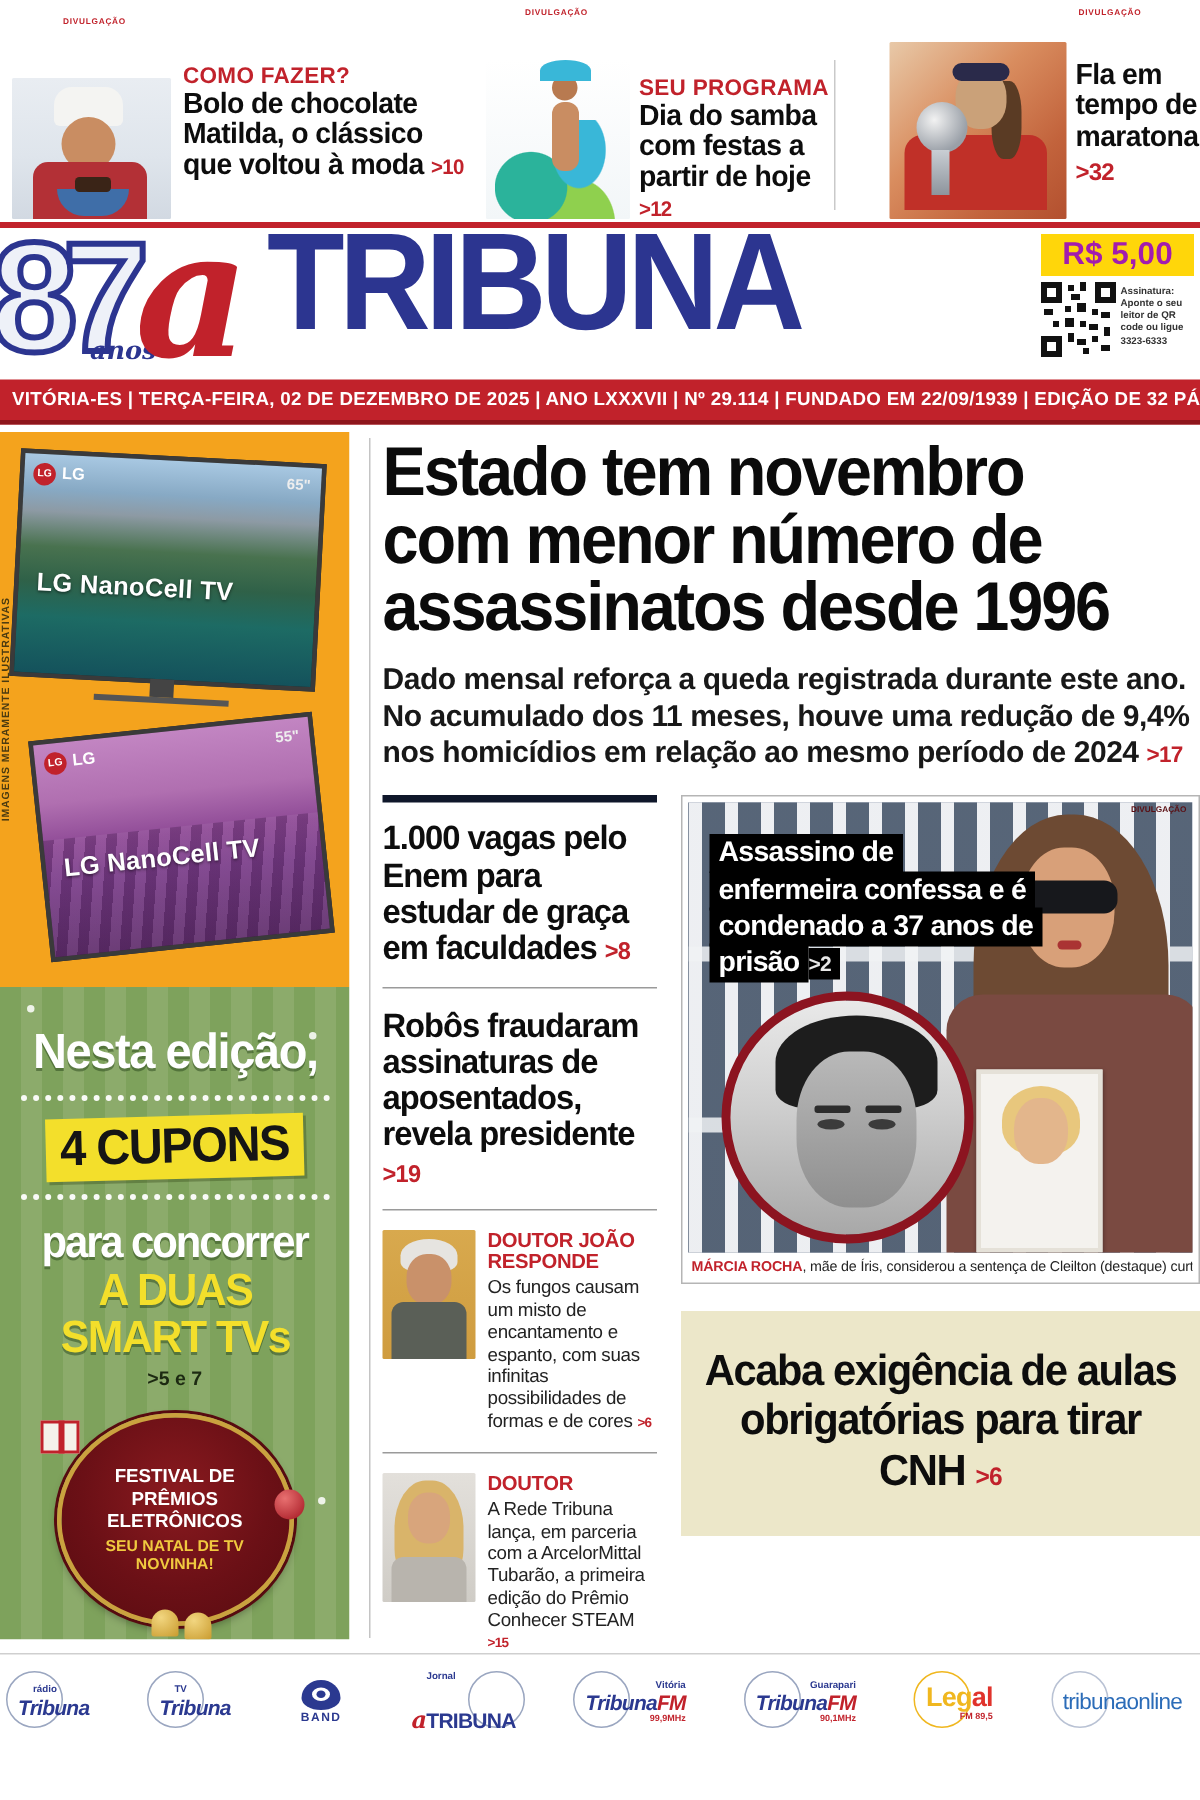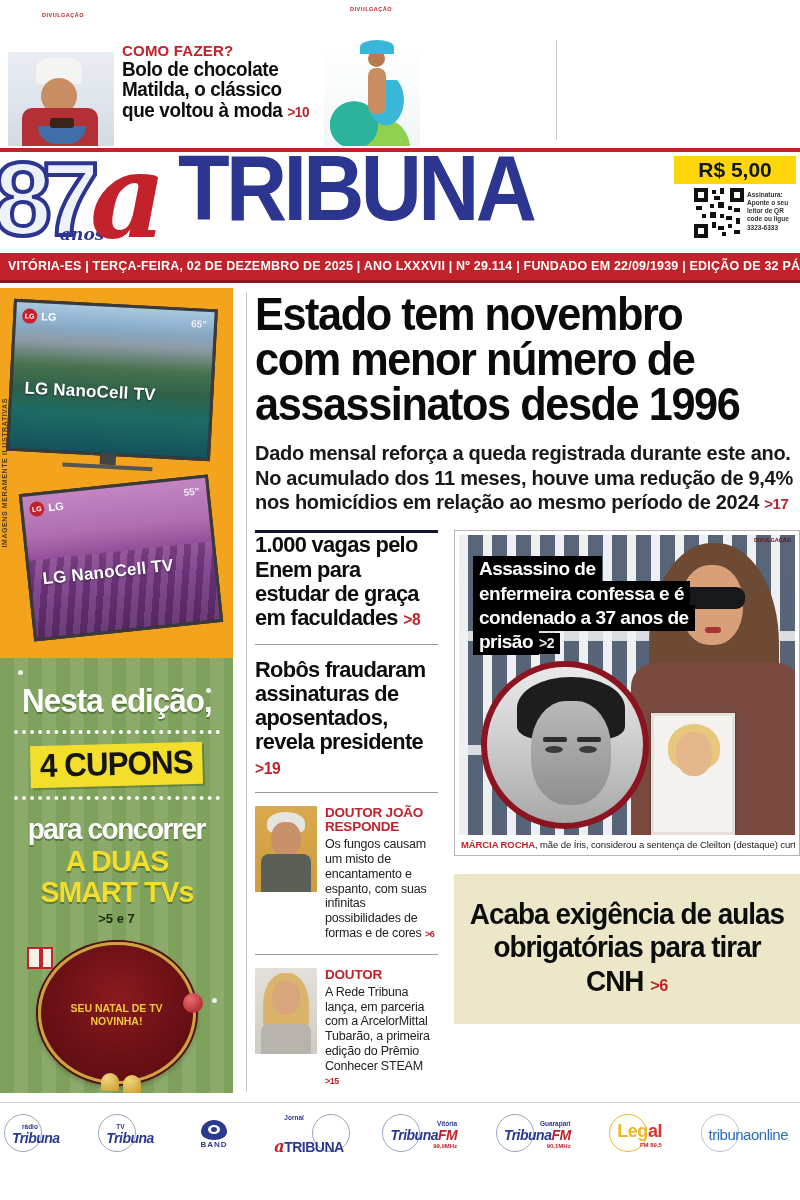--- a/index.html
+++ b/index.html
@@ -52,22 +52,22 @@
   #redline { position:absolute; top:148px; left:0; width:800px; height:4px; background:#c1222b; }
   #masthead { position:absolute; top:152px; left:0; width:800px; height:101px; background:#fff; }
   #m87 { position:absolute; left:-6px; top:-12px; font-size:104px; font-weight:900; letter-spacing:-10px;
          color:#eef1f8; -webkit-text-stroke:4px #2c3590; }
   #manos { position:absolute; left:60px; top:72px; font-family:"DejaVu Serif", serif; font-style:italic;
            font-weight:700; font-size:17px; color:#2c3590; }
   #m-a { position:absolute; left:90px; top:-26px; font-family:"DejaVu Serif", serif; font-style:italic;
          font-weight:900; font-size:118px; color:#c1222b; }
   #mtrib { position:absolute; left:178px; top:-16px; font-size:92px; font-weight:900; color:#2c3590;
            letter-spacing:-4px; transform:scaleX(0.92); transform-origin:left top; }
-  #mprice { position:absolute; right:4px; top:4px; width:122px; height:28px; background:#ffd60a;
-            color:#0f172a; font-weight:900; font-size:21px; text-align:center; line-height:28px; }
+  #mprice { position:absolute; right:4px; top:4px; width:102px; height:28px; background:#ffd60a;
+            color:#a21caf; font-weight:900; font-size:21px; text-align:center; line-height:28px; }
   #mqr { position:absolute; right:4px; top:36px; width:102px; display:flex; gap:3px; }
   #mqr svg { flex:0 0 auto; }
   #mqrtext { font-size:6.5px; line-height:1.25; color:#333; font-weight:700; padding-top:3px; }
 
   #datebar { position:absolute; top:253px; left:0; width:800px; height:30px; background:#c1222b;
              border-bottom:3px solid #8e161c; color:#fff; font-weight:700; font-size:12.5px;
              line-height:27px; padding-left:8px; letter-spacing:0.2px; white-space:nowrap; }
 
   
   #ad { position:absolute; top:288px; left:0; width:233px; height:805px; overflow:hidden; }
@@ -118,21 +118,21 @@
   .snow { position:absolute; width:5px; height:5px; border-radius:50%; background:rgba(255,255,255,0.85); }
 
   
   #content { position:absolute; top:288px; left:240px; width:560px; }
   #content-rule { position:absolute; top:292px; left:246px; width:1px; height:800px; background:#c4c4c4; }
   #headline { margin:4px 0 0 15px; width:540px; font-weight:900; font-size:46px; line-height:0.98;
               color:#0b0b0b; letter-spacing:-1.5px; transform:scaleX(0.94); transform-origin:left top; }
   #deck { margin:14px 0 0 15px; width:545px; font-weight:700; font-size:20px; line-height:1.22;
           color:#181818; letter-spacing:-0.3px; }
   #maingrid { display:flex; margin:16px 0 0 15px; gap:16px; }
-  #midcol { width:198px; border-top:3px solid #0f172a; }
+  #midcol { width:198px; border-top:5px solid #0f172a; padding-top:12px; }
   .story { font-weight:900; font-size:22.5px; line-height:1.08; letter-spacing:-0.7px; color:#0d0d0d;
            transform:scaleX(0.97); transform-origin:left top; }
   .mid-div { border-top:1px solid #9a9a9a; margin:13px 0; }
   .colitem { display:flex; gap:8px; }
   .colphoto { flex:0 0 62px; height:86px; position:relative; overflow:hidden; border-radius:1px; }
   .cp-doutor { background:linear-gradient(180deg,#d8a94e 0%,#cf9c3f 100%); }
   .cp-doutor .hair { position:absolute; left:12px; top:6px; width:38px; height:22px; background:#e6e4e0; border-radius:50% 50% 30% 30%; }
   .cp-doutor .face { position:absolute; left:16px; top:16px; width:30px; height:34px; background:#c9916a; border-radius:45%; }
   .cp-doutor .shirt { position:absolute; left:6px; top:48px; width:50px; height:38px; background:#5a5f57; border-radius:8px 8px 0 0; }
   .cp-social { background:linear-gradient(180deg,#e3e0db 0%,#cfccc6 100%); }
@@ -222,24 +222,43 @@
     </div>
 
     <div class="teaser" style="left:322px;width:233px;">
       <span class="credit" style="left:28px;top:6px;">DIVULGAÇÃO</span>
       <div class="tphoto ph-samba" style="left:2px;top:40px;width:96px;height:106px;">
         <div class="feather"></div>
           <div class="body"></div>
         <div class="head"></div>
           <div class="crown"></div>
       </div>
+      <div style="position:absolute;left:104px;top:50px;width:128px;">
+        <div class="t-kicker">SEU PROGRAMA</div>
+        <div class="t-title"><span>Dia do samba com festas a partir de hoje</span> <span class="pg">&gt;12</span></div>
+      </div>
     </div>
 
     <div class="vdiv" style="left:556px;"></div>
 
+    <div class="teaser" style="left:557px;width:243px;">
+      <span class="credit" style="left:162px;top:6px;">DIVULGAÇÃO</span>
+      <div class="tphoto ph-fla" style="left:36px;top:28px;width:118px;height:118px;">
+        <div class="shirt"></div>
+          <div class="hair"></div>
+        <div class="head"></div>
+          <div class="band"></div>
+        <div class="cup"></div>
+          <div class="stem"></div>
+      </div>
+      <div style="position:absolute;left:160px;top:40px;width:90px;">
+        <div class="t-title">Fla em tempo de maratona</div>
+        <div class="pg" style="font-size:16px;margin-top:6px;">&gt;32</div>
+      </div>
+    </div>
   </div>
 
   <div id="redline"></div>
 
   <div id="masthead">
     <div id="m87">87</div>
     <div id="manos">anos</div>
     <div id="m-a">a</div>
     <div id="mtrib">TRIBUNA</div>
     <div id="mprice">R$ 5,00</div>
@@ -310,20 +329,21 @@
       <div class="promo-cupons">4 CUPONS</div>
       <div class="dotted"></div>
       <div class="promo-line2">para concorrer</div>
       <div class="promo-line3">A DUAS SMART TVs</div>
       <div class="promo-pages">&gt;5 e 7</div>
       <div id="festival">
         <div class="gift"></div>
         <div class="bell"></div>
         <div class="bell bell2"></div>
         <div class="ornament"></div>
+        <div class="f1">FESTIVAL DE PRÊMIOS ELETRÔNICOS</div>
         <div class="f2">SEU NATAL DE TV NOVINHA!</div>
       </div>
     </div>
   </div>
 
   <div id="content-rule"></div>
 
   <div id="content">
     <div id="headline">Estado tem novembro com menor número de assassinatos desde 1996</div>
     <div id="deck">

